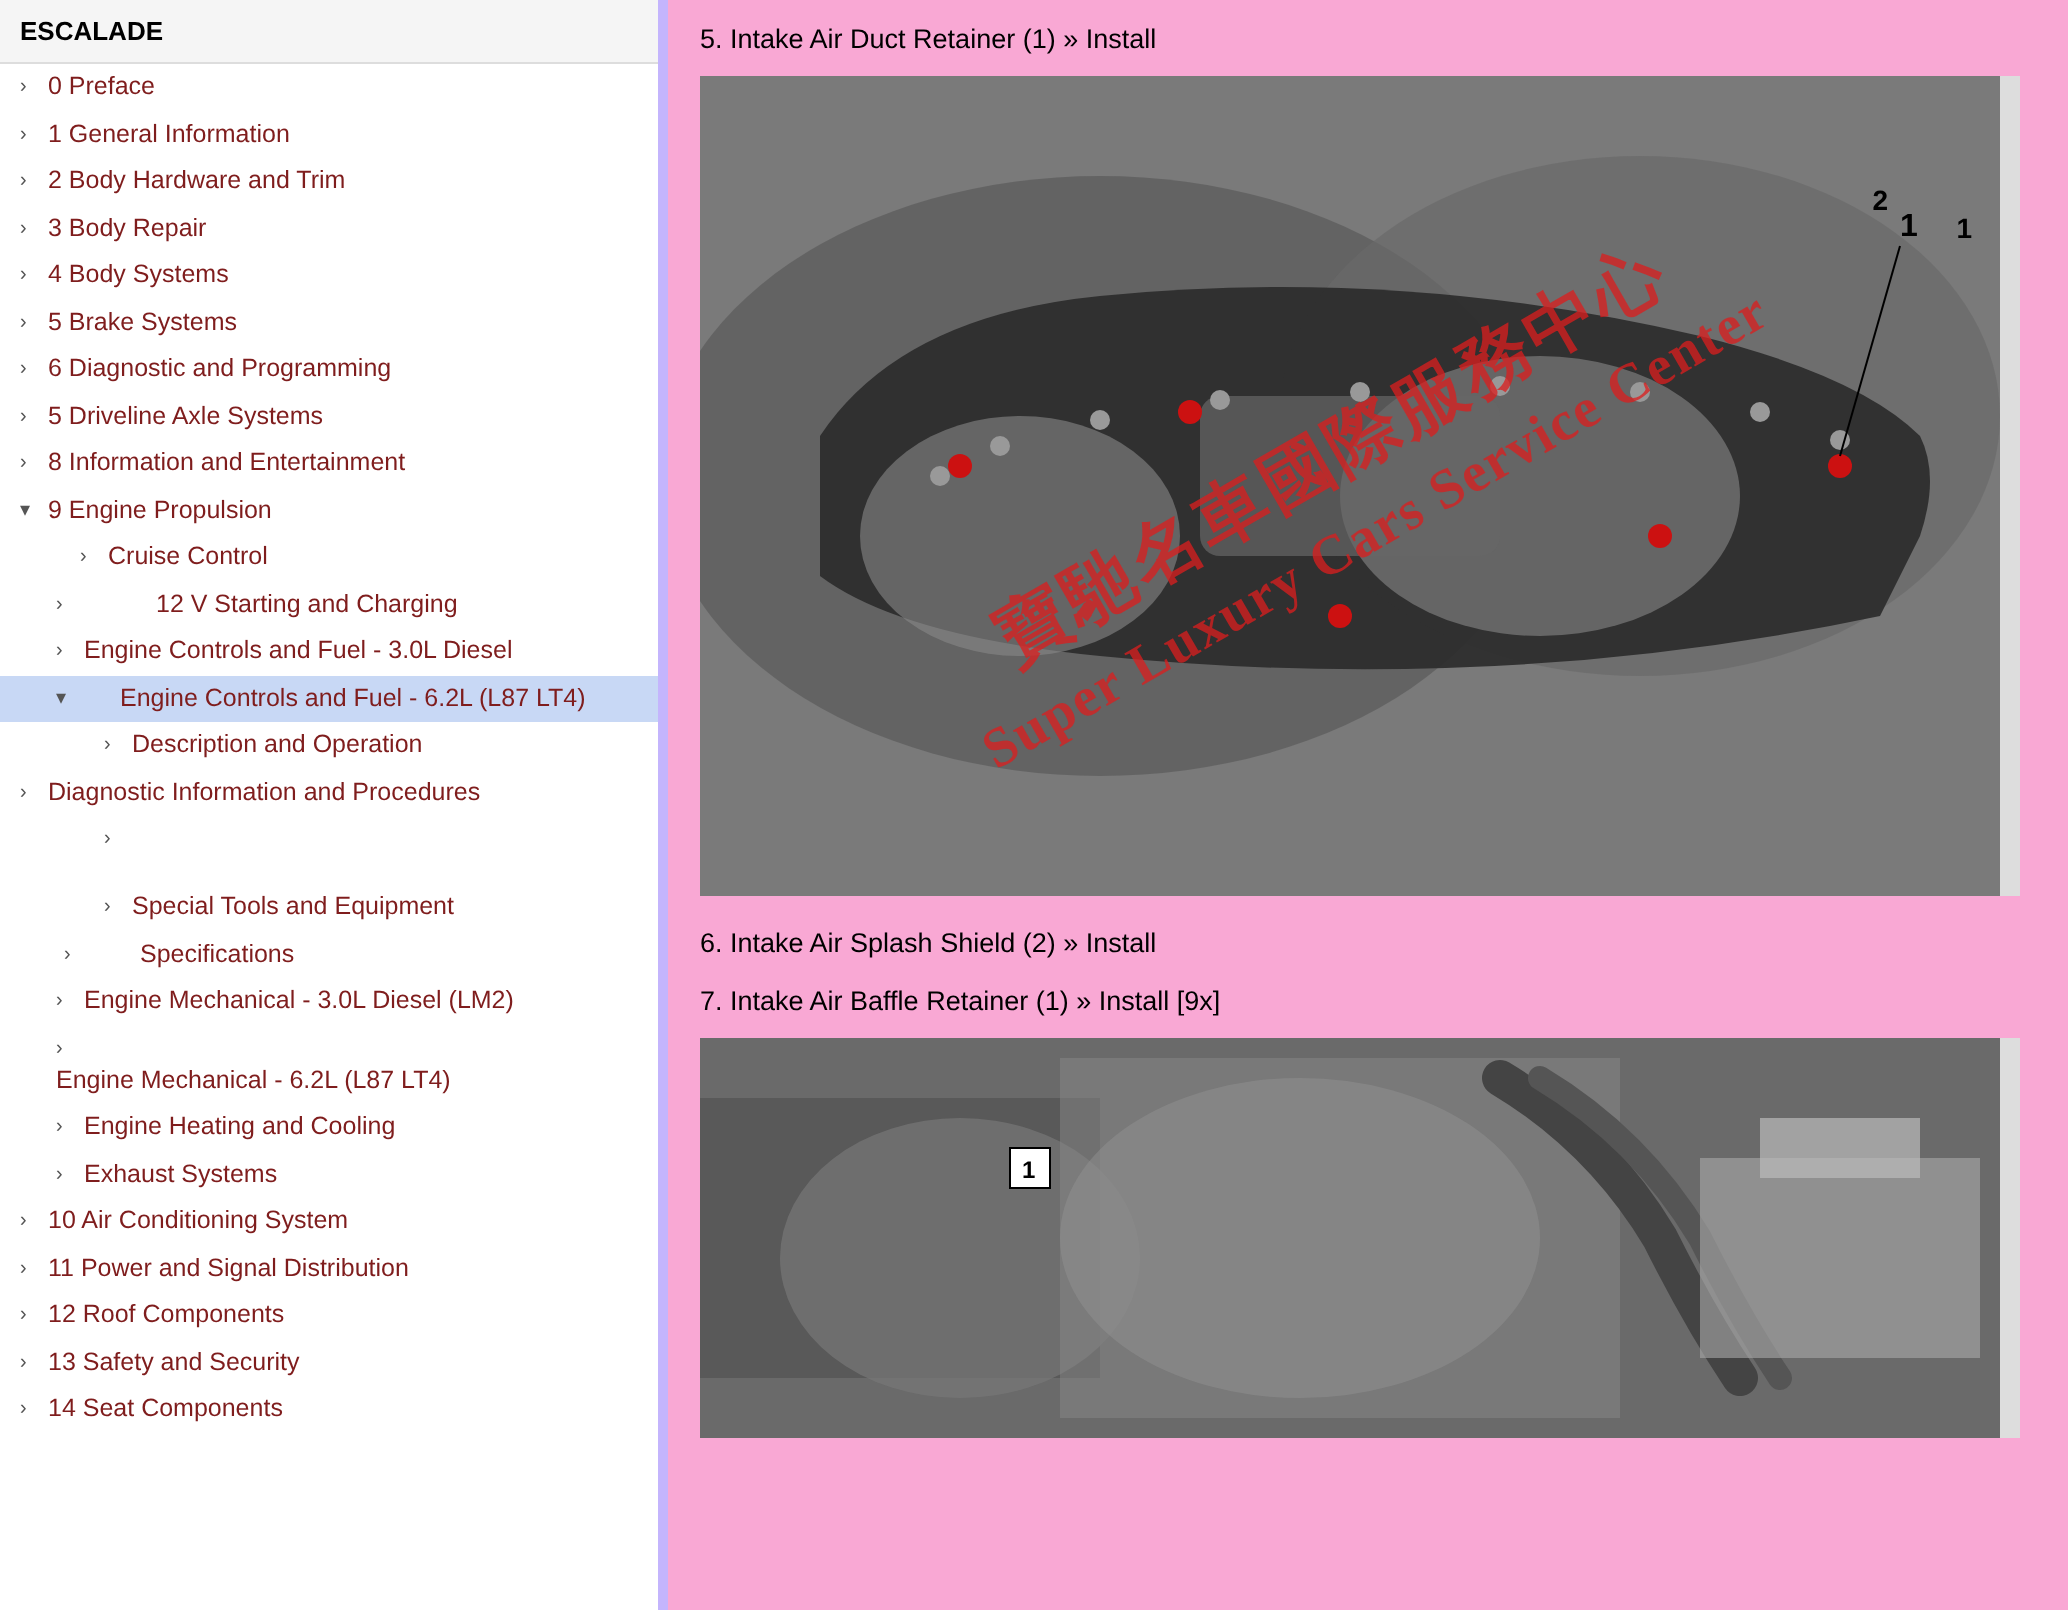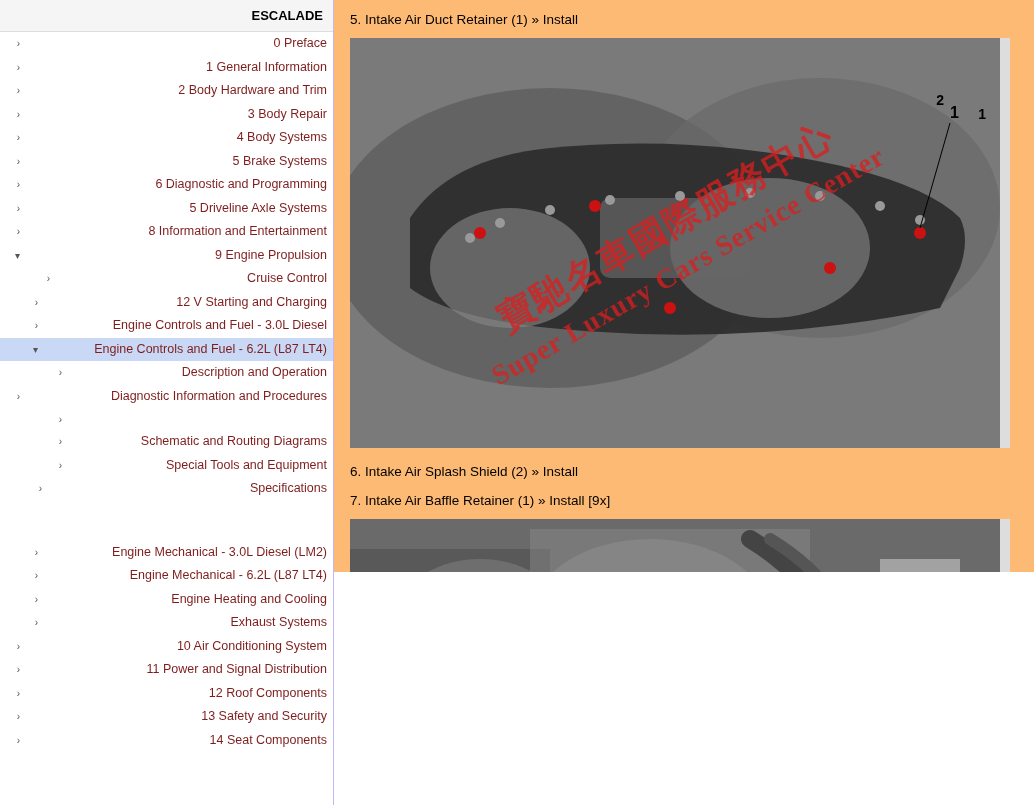--- a/index.html
+++ b/index.html
@@ -4,25 +4,24 @@
   <style>
     * { margin: 0; padding: 0; box-sizing: border-box; }
     body { font-family: Arial, sans-serif; font-size: 13px; display: flex; width: 1034px; height: 805px; overflow: hidden; background: #fff; }
 
     
     #sidebar {
       width: 334px;
       min-width: 334px;
       height: 805px;
       background: #fff;
-      border-right: 1px solid #c4b5fd;
+      border-right: 5px solid #c4b5fd;
       overflow-y: scroll;
       overflow-x: hidden;
       position: relative;
-      text-align: right;
     }
 
     #sidebar-title {
       padding: 8px 10px;
       font-weight: bold;
       font-size: 13px;
       color: #000;
       border-bottom: 1px solid #ddd;
       background: #f5f5f5;
     }
@@ -53,24 +52,24 @@
       font-size: 12.5px;
       color: #7f1d1d;
     }
 
     
     .level-0 { padding-left: 10px; }
 
     
     #main {
       flex: 1;
-      height: 572px;
+      height: 805px;
       overflow-y: scroll;
       padding: 10px 16px;
-      background: #fdba74;
+      background: #f9a8d4;
     }
 
     .content-step {
       font-size: 13.5px;
       color: #000;
       margin-bottom: 8px;
       line-height: 1.5;
     }
 
     .content-image {
@@ -199,60 +198,56 @@
   <div class="tree-item" style="padding-left:28px;gap:36px;">
     <span class="tree-arrow closed"></span>
     <span class="tree-label">12 V Starting and Charging</span>
   </div>
 
   <div class="tree-item" style="padding-left:28px;">
     <span class="tree-arrow closed"></span>
     <span class="tree-label">Engine Controls and Fuel - 3.0L Diesel</span>
   </div>
 
-  <div class="tree-item selected" style="padding-left:28px;">
+  <div class="tree-item selected" style="padding-left:28px;gap:18px;">
     <span class="tree-arrow open"></span>
     <span class="tree-label">Engine Controls and Fuel - 6.2L (L87  LT4)</span>
   </div>
 
   <div class="tree-item" style="padding-left:52px;">
     <span class="tree-arrow closed"></span>
     <span class="tree-label">Description and Operation</span>
   </div>
 
   <div class="tree-item" style="">
     <span class="tree-arrow closed"></span>
     <span class="tree-label">Diagnostic Information and Procedures</span>
   </div>
 
   <div class="tree-item" style="padding-left:52px;">
     <span class="tree-arrow closed"></span>
   </div>
 
-  <div class="tree-item" style="padding-left:52px;">
-    <span class="tree-arrow closed"></span>
-    <span class="tree-label">Schematic and Routing Diagrams</span>
-  </div>
-
-  <div class="tree-item" style="padding-left:52px;">
+
+  <div class="tree-item" style="padding-left:52px;margin-top:12px;">
     <span class="tree-arrow closed"></span>
     <span class="tree-label">Special Tools and Equipment</span>
   </div>
 
   <div class="tree-item" style="padding-left:32px;gap:24px;">
     <span class="tree-arrow closed"></span>
     <span class="tree-label">Specifications</span>
   </div>
 
-  <div class="tree-item" style="padding-left:28px;margin-top:40px;">
+  <div class="tree-item" style="padding-left:28px;">
     <span class="tree-arrow closed"></span>
     <span class="tree-label">Engine Mechanical - 3.0L Diesel (LM2)</span>
   </div>
 
-  <div class="tree-item" style="padding-left:28px;">
+  <div class="tree-item" style="padding-left:28px;flex-direction:column;">
     <span class="tree-arrow closed"></span>
     <span class="tree-label">Engine Mechanical - 6.2L (L87  LT4)</span>
   </div>
 
   <div class="tree-item" style="padding-left:28px;">
     <span class="tree-arrow closed"></span>
     <span class="tree-label">Engine Heating and Cooling</span>
   </div>
 
   <div class="tree-item" style="padding-left:28px;">

